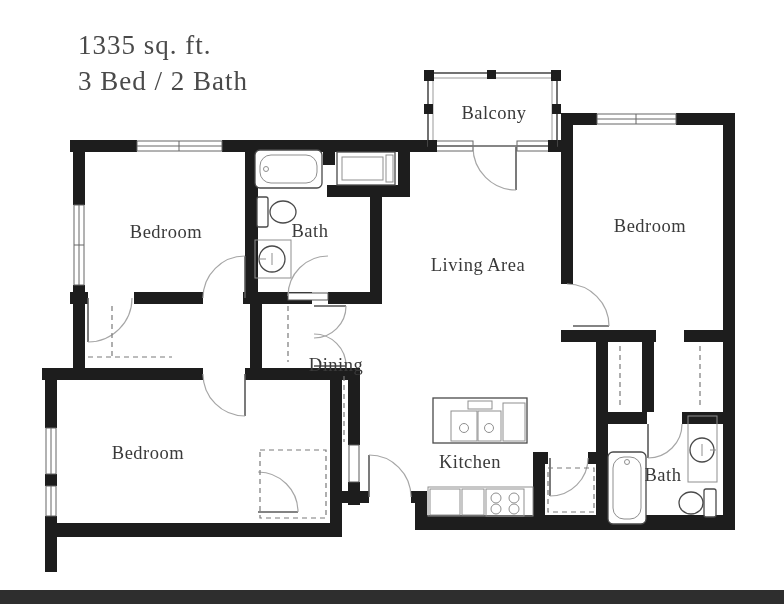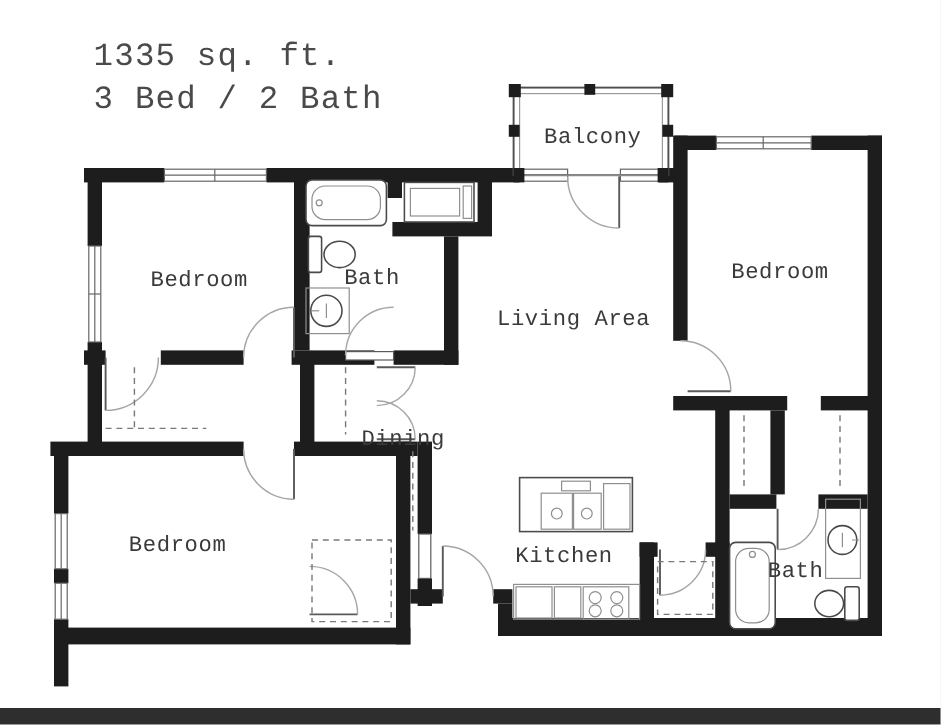--- a/index.html
+++ b/index.html
@@ -2,21 +2,21 @@
 <html style="--wall: #1d1d1d; --label: #3a3a3a; --title: #4a4a4a; --fixline: #4a4a4a; --fixinner: #8f8f8f; --arc: #a6a6a6; --dash: #7a7a7a; --winline: #666666; --bar: #2e2e2e; --bg: #ffffff;"><head>
 <meta charset="utf-8">
 <style>
   :root{
     --wall:#1d1d1d; --label:#3a3a3a; --title:#4a4a4a; --fixline:#4a4a4a;
     --fixinner:#8f8f8f; --arc:#a6a6a6; --dash:#7a7a7a; --winline:#666666;
     --bar:#2e2e2e; --bg:#ffffff;
   }
   html,body{margin:0;padding:0;background:#e8e8e8;}
   .page{width:784px;height:604px;background:var(--bg);position:relative;margin:0 auto;
-        font-family:Liberation Mono, monospace;}
+        font-family:Liberation Serif, serif;}
   svg{display:block}
   .wall{fill:var(--wall);stroke:none}
   .win{fill:#ffffff;stroke:var(--winline);stroke-width:1}
   .winline{stroke:var(--winline);stroke-width:1}
   .rail{fill:none;stroke:#4f4f4f;stroke-width:1.6}
   .rail2{fill:none;stroke:#9a9a9a;stroke-width:1}
   .post{fill:var(--wall)}
   .arc{fill:none;stroke:var(--arc);stroke-width:1.2}
   .leaf{stroke:#5a5a5a;stroke-width:1.6;fill:none}
   .leafbox{fill:#ffffff;stroke:#5a5a5a;stroke-width:1}

